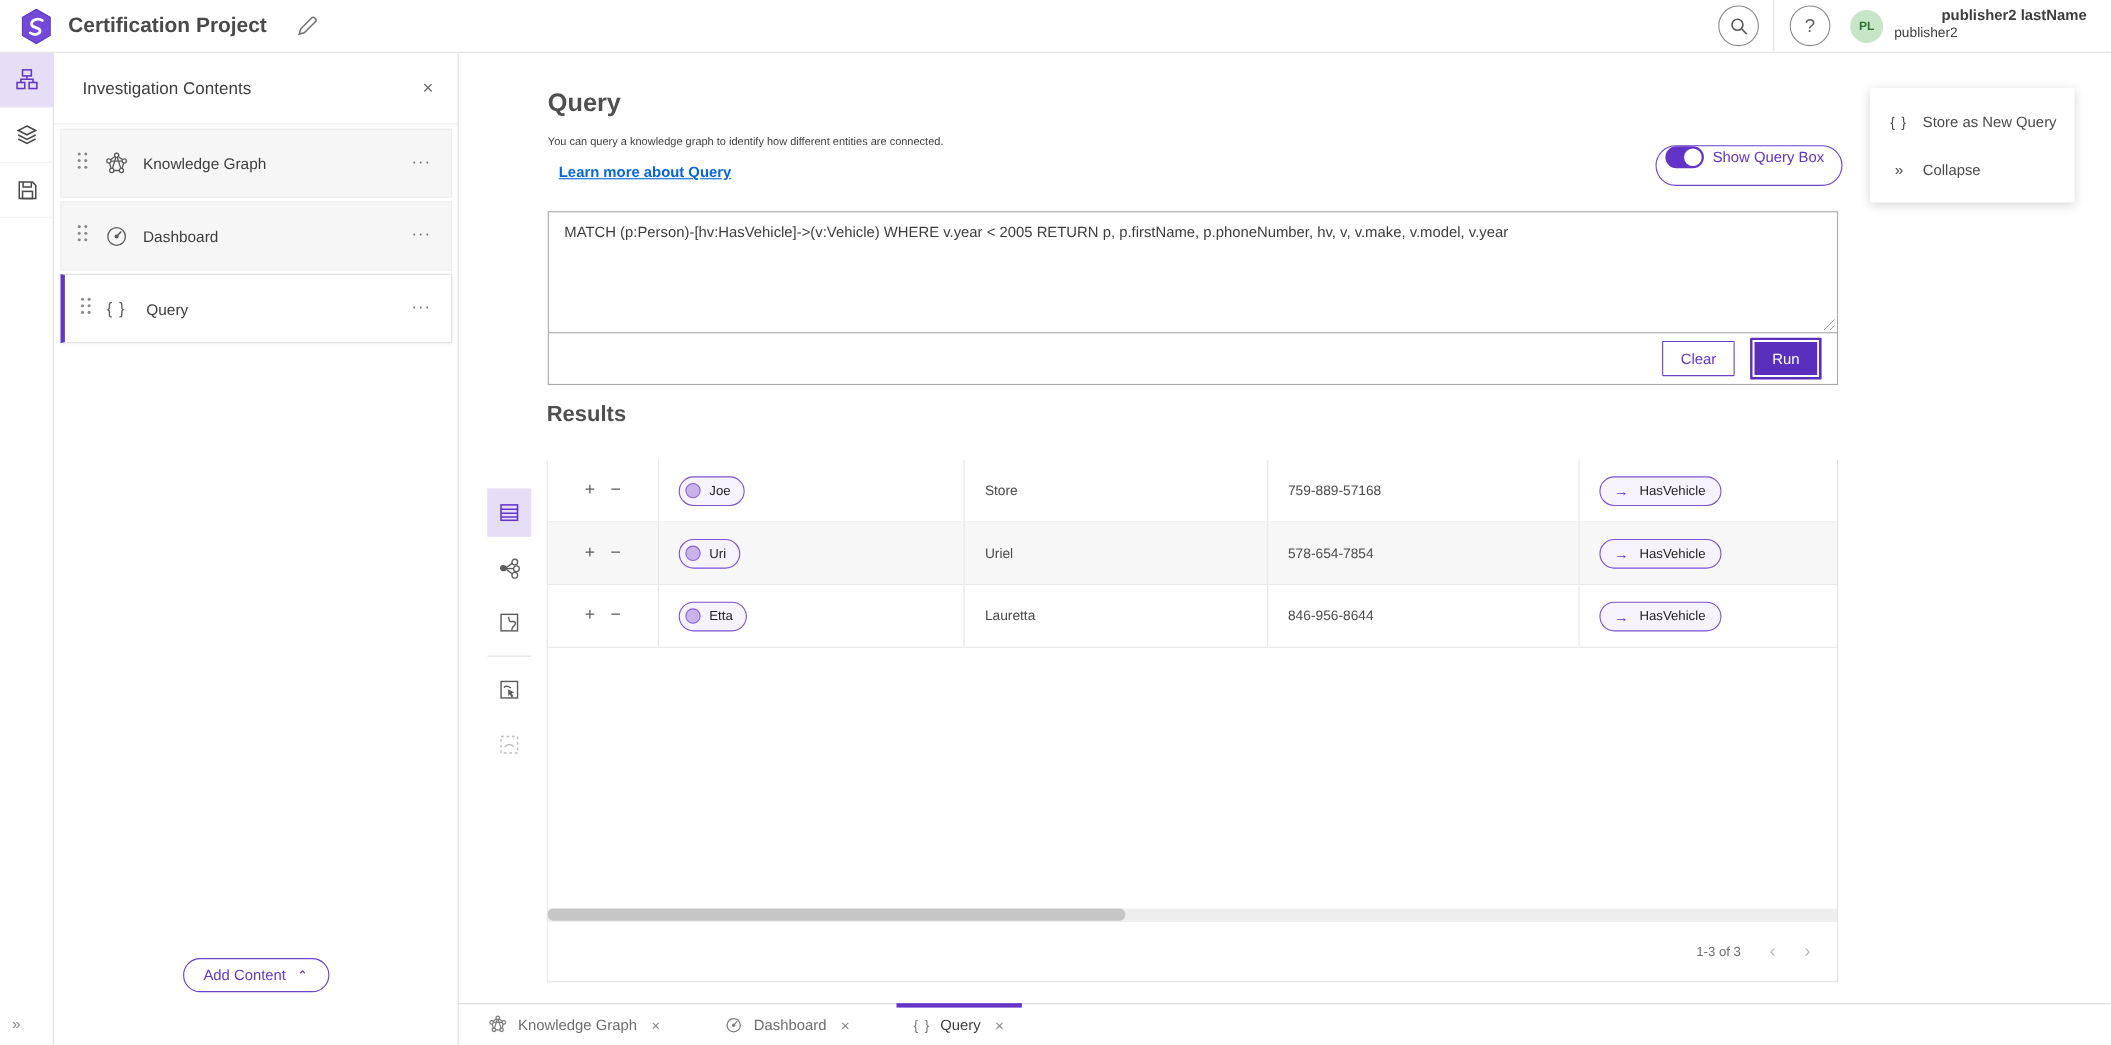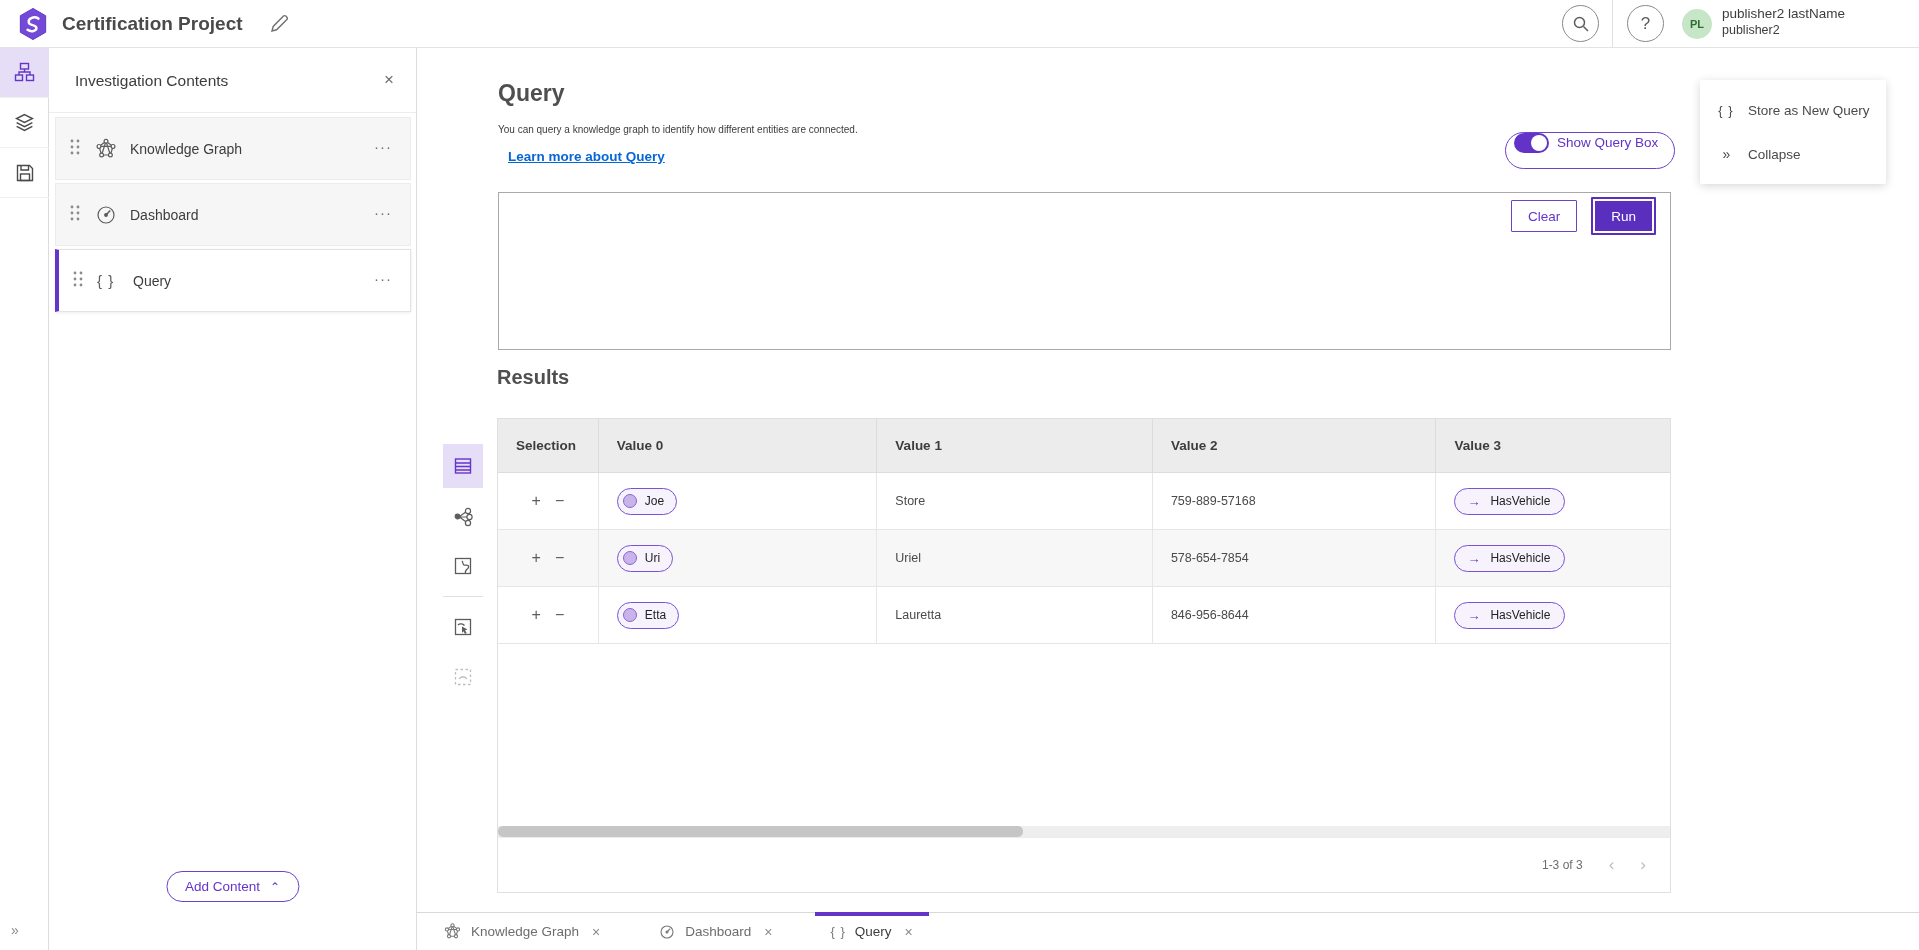--- a/index.html
+++ b/index.html
@@ -10,21 +10,21 @@
   .topbar { position:absolute; left:0; top:0; width:1919px; height:48px; background:#fff; border-bottom:1px solid #e3e3e3; z-index:30; }
   .logo { position:absolute; left:16px; top:7px; width:34px; height:34px; }
   .app-title { position:absolute; left:62px; top:0; height:64px; line-height:48px; font-size:19px; font-weight:700; color:#4a4a4a; }
   .edit-pencil { position:absolute; left:268px; top:13px; width:22px; height:22px; color:#707070; cursor:pointer; }
   .circle-btn { position:absolute; top:5px; width:37px; height:37px; border:1px solid #8a8a8a; border-radius:50%; background:#fff; display:flex; align-items:center; justify-content:center; color:#5c5c5c; cursor:pointer; }
   .circle-btn.search { left:1562px; }
   .circle-btn.help { left:1627px; font-size:17px; }
   .topbar-divider { position:absolute; left:1612px; top:0; width:1px; height:47px; background:#e0e0e0; }
   .avatar { position:absolute; left:1682px; top:9px; width:30px; height:30px; border-radius:50%; background:#c7e6c7; color:#2f6f2f; font-size:11px; font-weight:700; display:flex; align-items:center; justify-content:center; }
   .user-block { position:absolute; left:1722px; top:6px; line-height:1.25; }
-  .user-name { font-size:13.5px; font-weight:400; color:#3d3d3d; }
+  .user-name { font-size:13.5px; font-weight:700; color:#3d3d3d;margin-left:43px; }
   .user-sub { font-size:12.5px; color:#3d3d3d; }
 
   
   .rail { position:absolute; left:0; top:48px; width:49px; height:902px; background:#fff; border-right:1px solid #dcdcdc; z-index:20; }
   .rail-btn { width:49px; height:50px; display:flex; align-items:center; justify-content:center; color:#4a4a4a; cursor:pointer; border-bottom:1px solid #f0f0f0; }
   .rail-btn.active { background:#e6ddf7; color:#6435c9; }
   .rail-expand { position:absolute; left:11px; bottom:12px; font-size:14px; color:#8a8a8a; letter-spacing:-1px; cursor:pointer; }
 
   
   .sidebar { position:absolute; left:49px; top:48px; width:368px; height:902px; background:#fff; border-right:1px solid #dcdcdc; z-index:10; }
@@ -260,20 +260,24 @@
     <div class="q-link">Learn more about Query</div>
 
     <div class="toggle-pill">
       <span class="toggle-track">
           <span class="toggle-knob"></span>
         </span>
       <span class="toggle-label">Show Query Box</span>
     </div>
 
     <div class="query-card">
+      <div class="query-textarea">
+        <span>MATCH (p:Person)-[hv:HasVehicle]-&gt;(v:Vehicle) WHERE v.year &lt; 2005 RETURN p, p.firstName, p.phoneNumber, hv, v, v.make, v.model, v.year</span>
+        <span class="resize-grip"></span>
+      </div>
       <div class="query-actions">
         <button class="btn-clear">Clear</button>
         <button class="btn-run">Run</button>
       </div>
     </div>
 
     <div class="r-heading">Results</div>
 
     <div class="view-strip">
       <div class="view-btn active">
@@ -307,27 +311,20 @@
       </div>
       <div class="view-btn disabled">
         <svg width="20" height="20" viewBox="0 0 20 20" fill="none" stroke="currentColor" stroke-width="1.3" stroke-dasharray="2.5 2.5">
           <rect x="2.5" y="2.5" width="15" height="15"></rect>
           <path d="M6 12c2-3 6-3 8 0" stroke-dasharray="none"></path>
         </svg>
       </div>
     </div>
 
     <div class="results-card">
-      <div class="tbl-header">
-        <div class="th c0">Selection</div>
-        <div class="th c1">Value 0</div>
-        <div class="th c2">Value 1</div>
-        <div class="th c3">Value 2</div>
-        <div class="th c4">Value 3</div>
-      </div>
 
       <div class="tbl-row">
         <div class="td c0">
           <span class="sel-btn">+</span>
           <span class="sel-btn">−</span>
         </div>
         <div class="td c1">
           <span class="entity-pill">
             <span class="entity-dot"></span>
             <span class="entity-pill-label">Joe</span>

